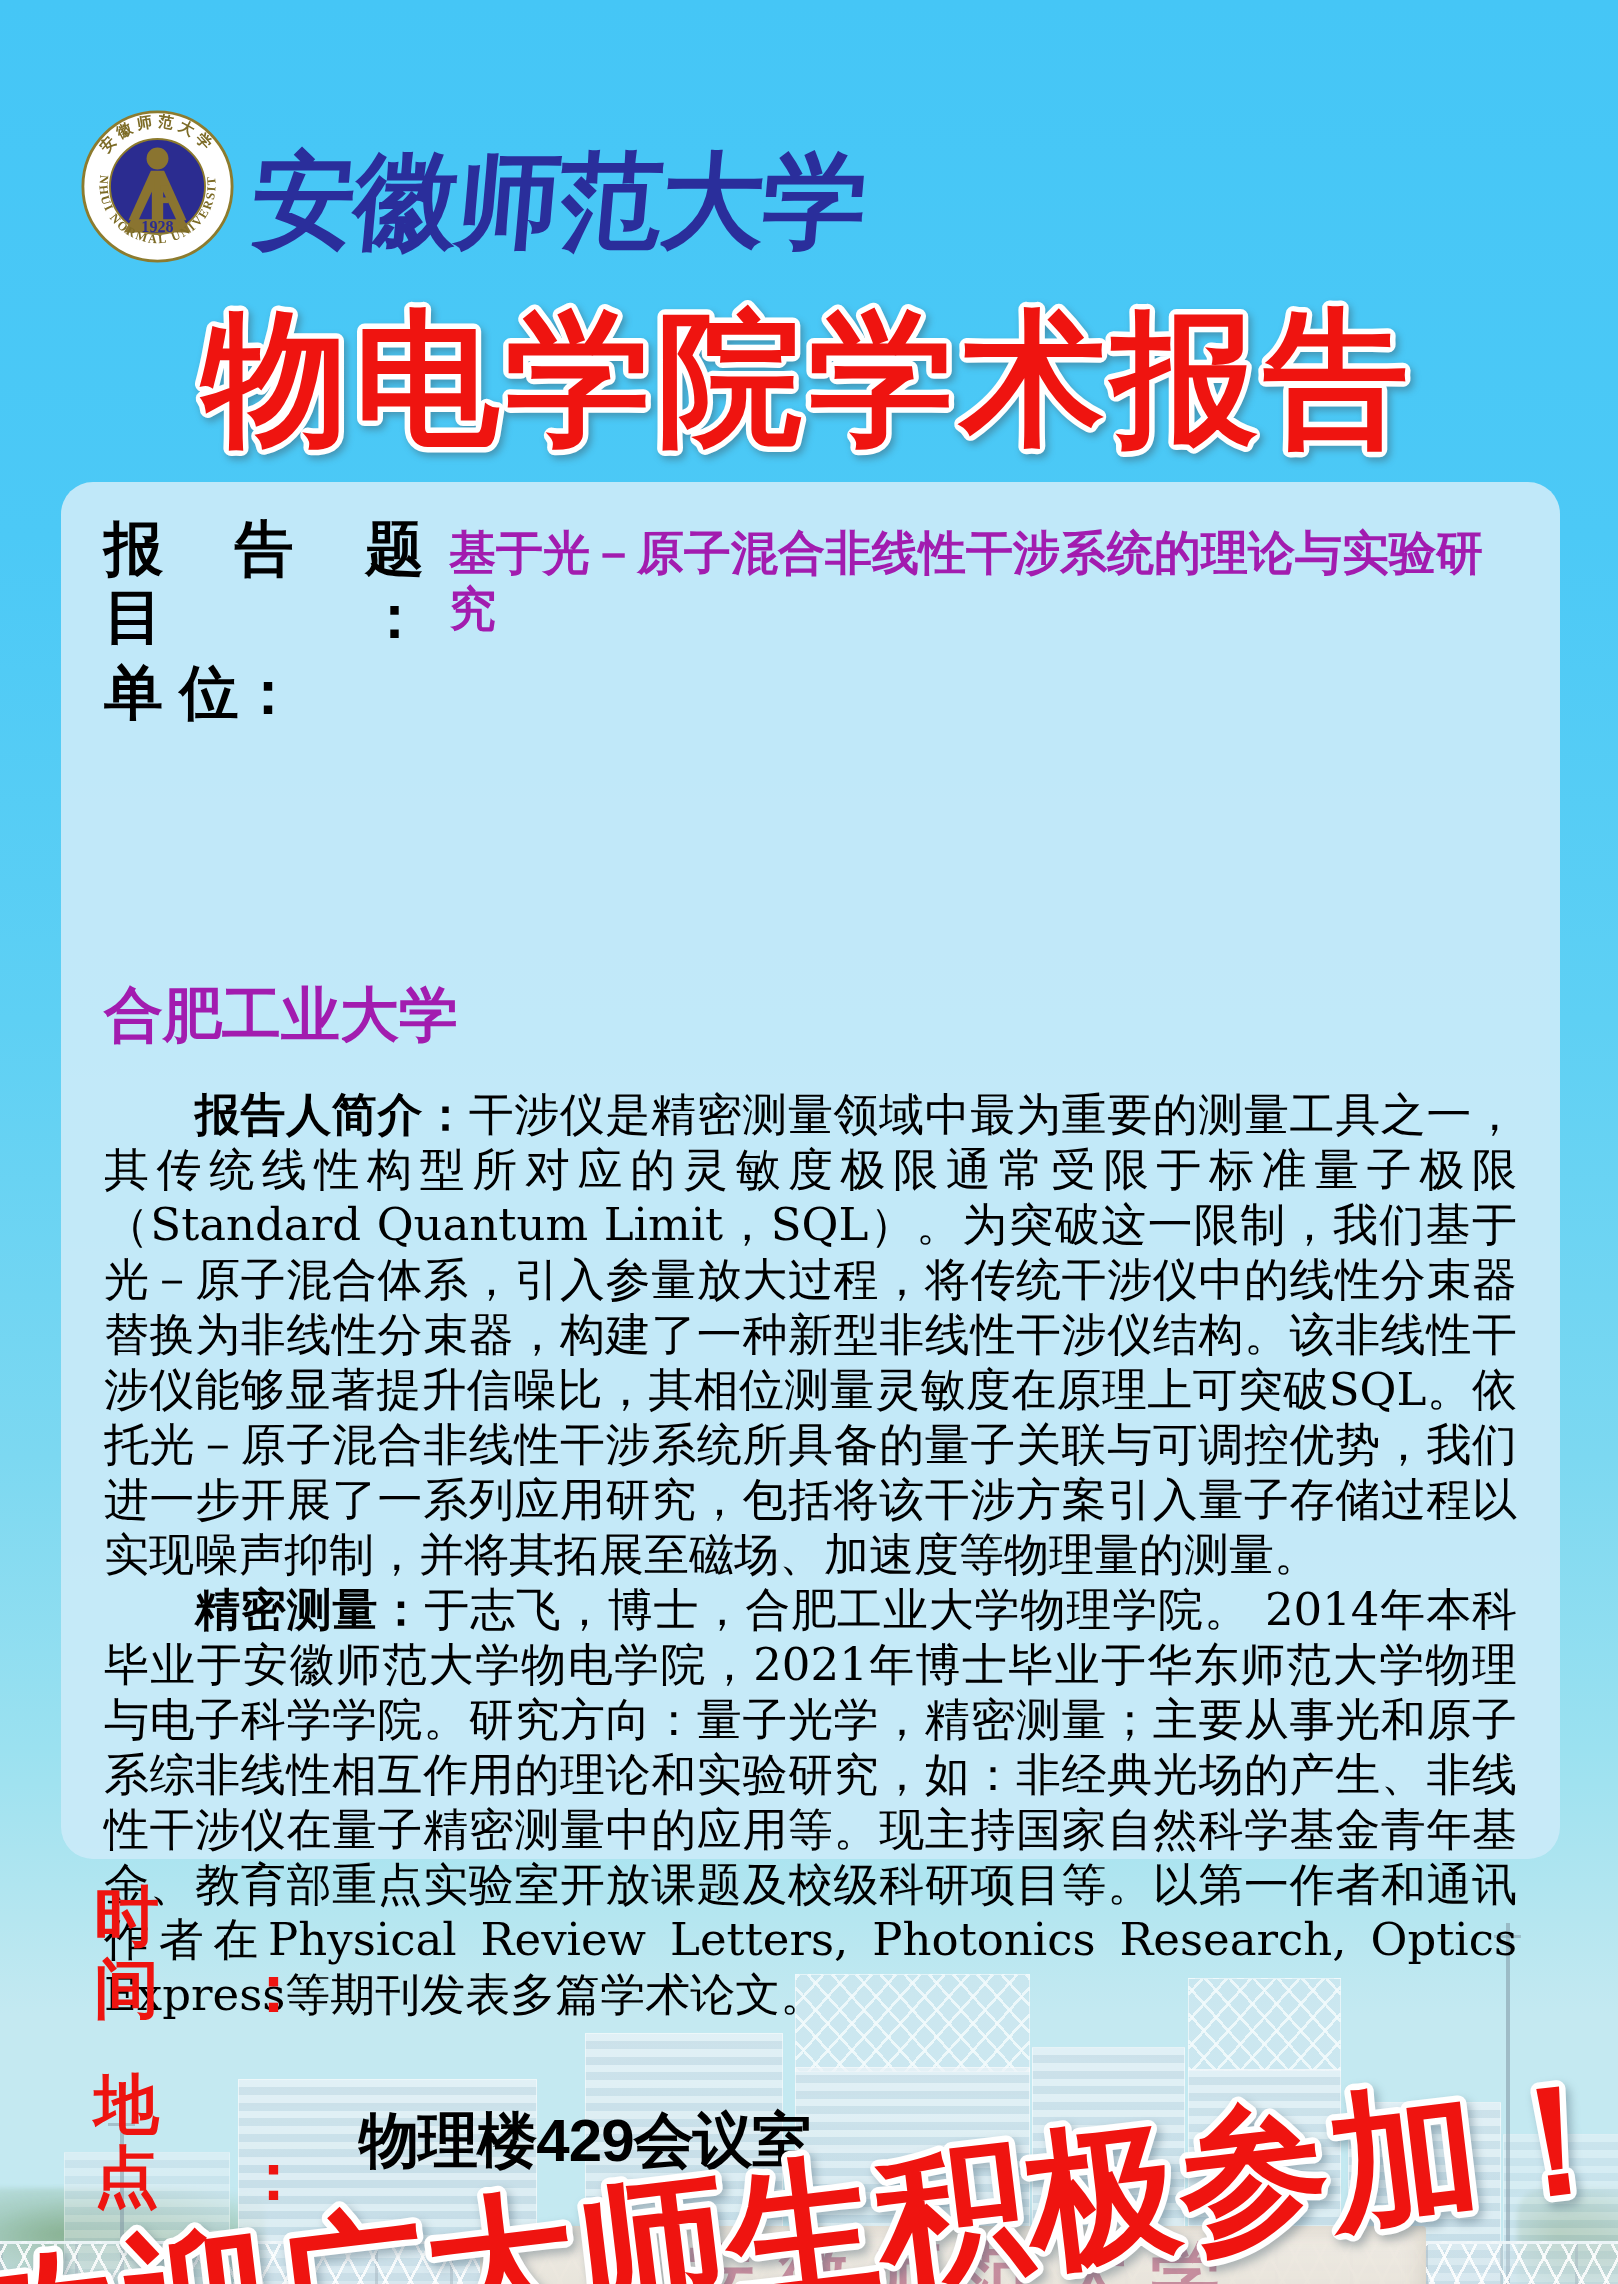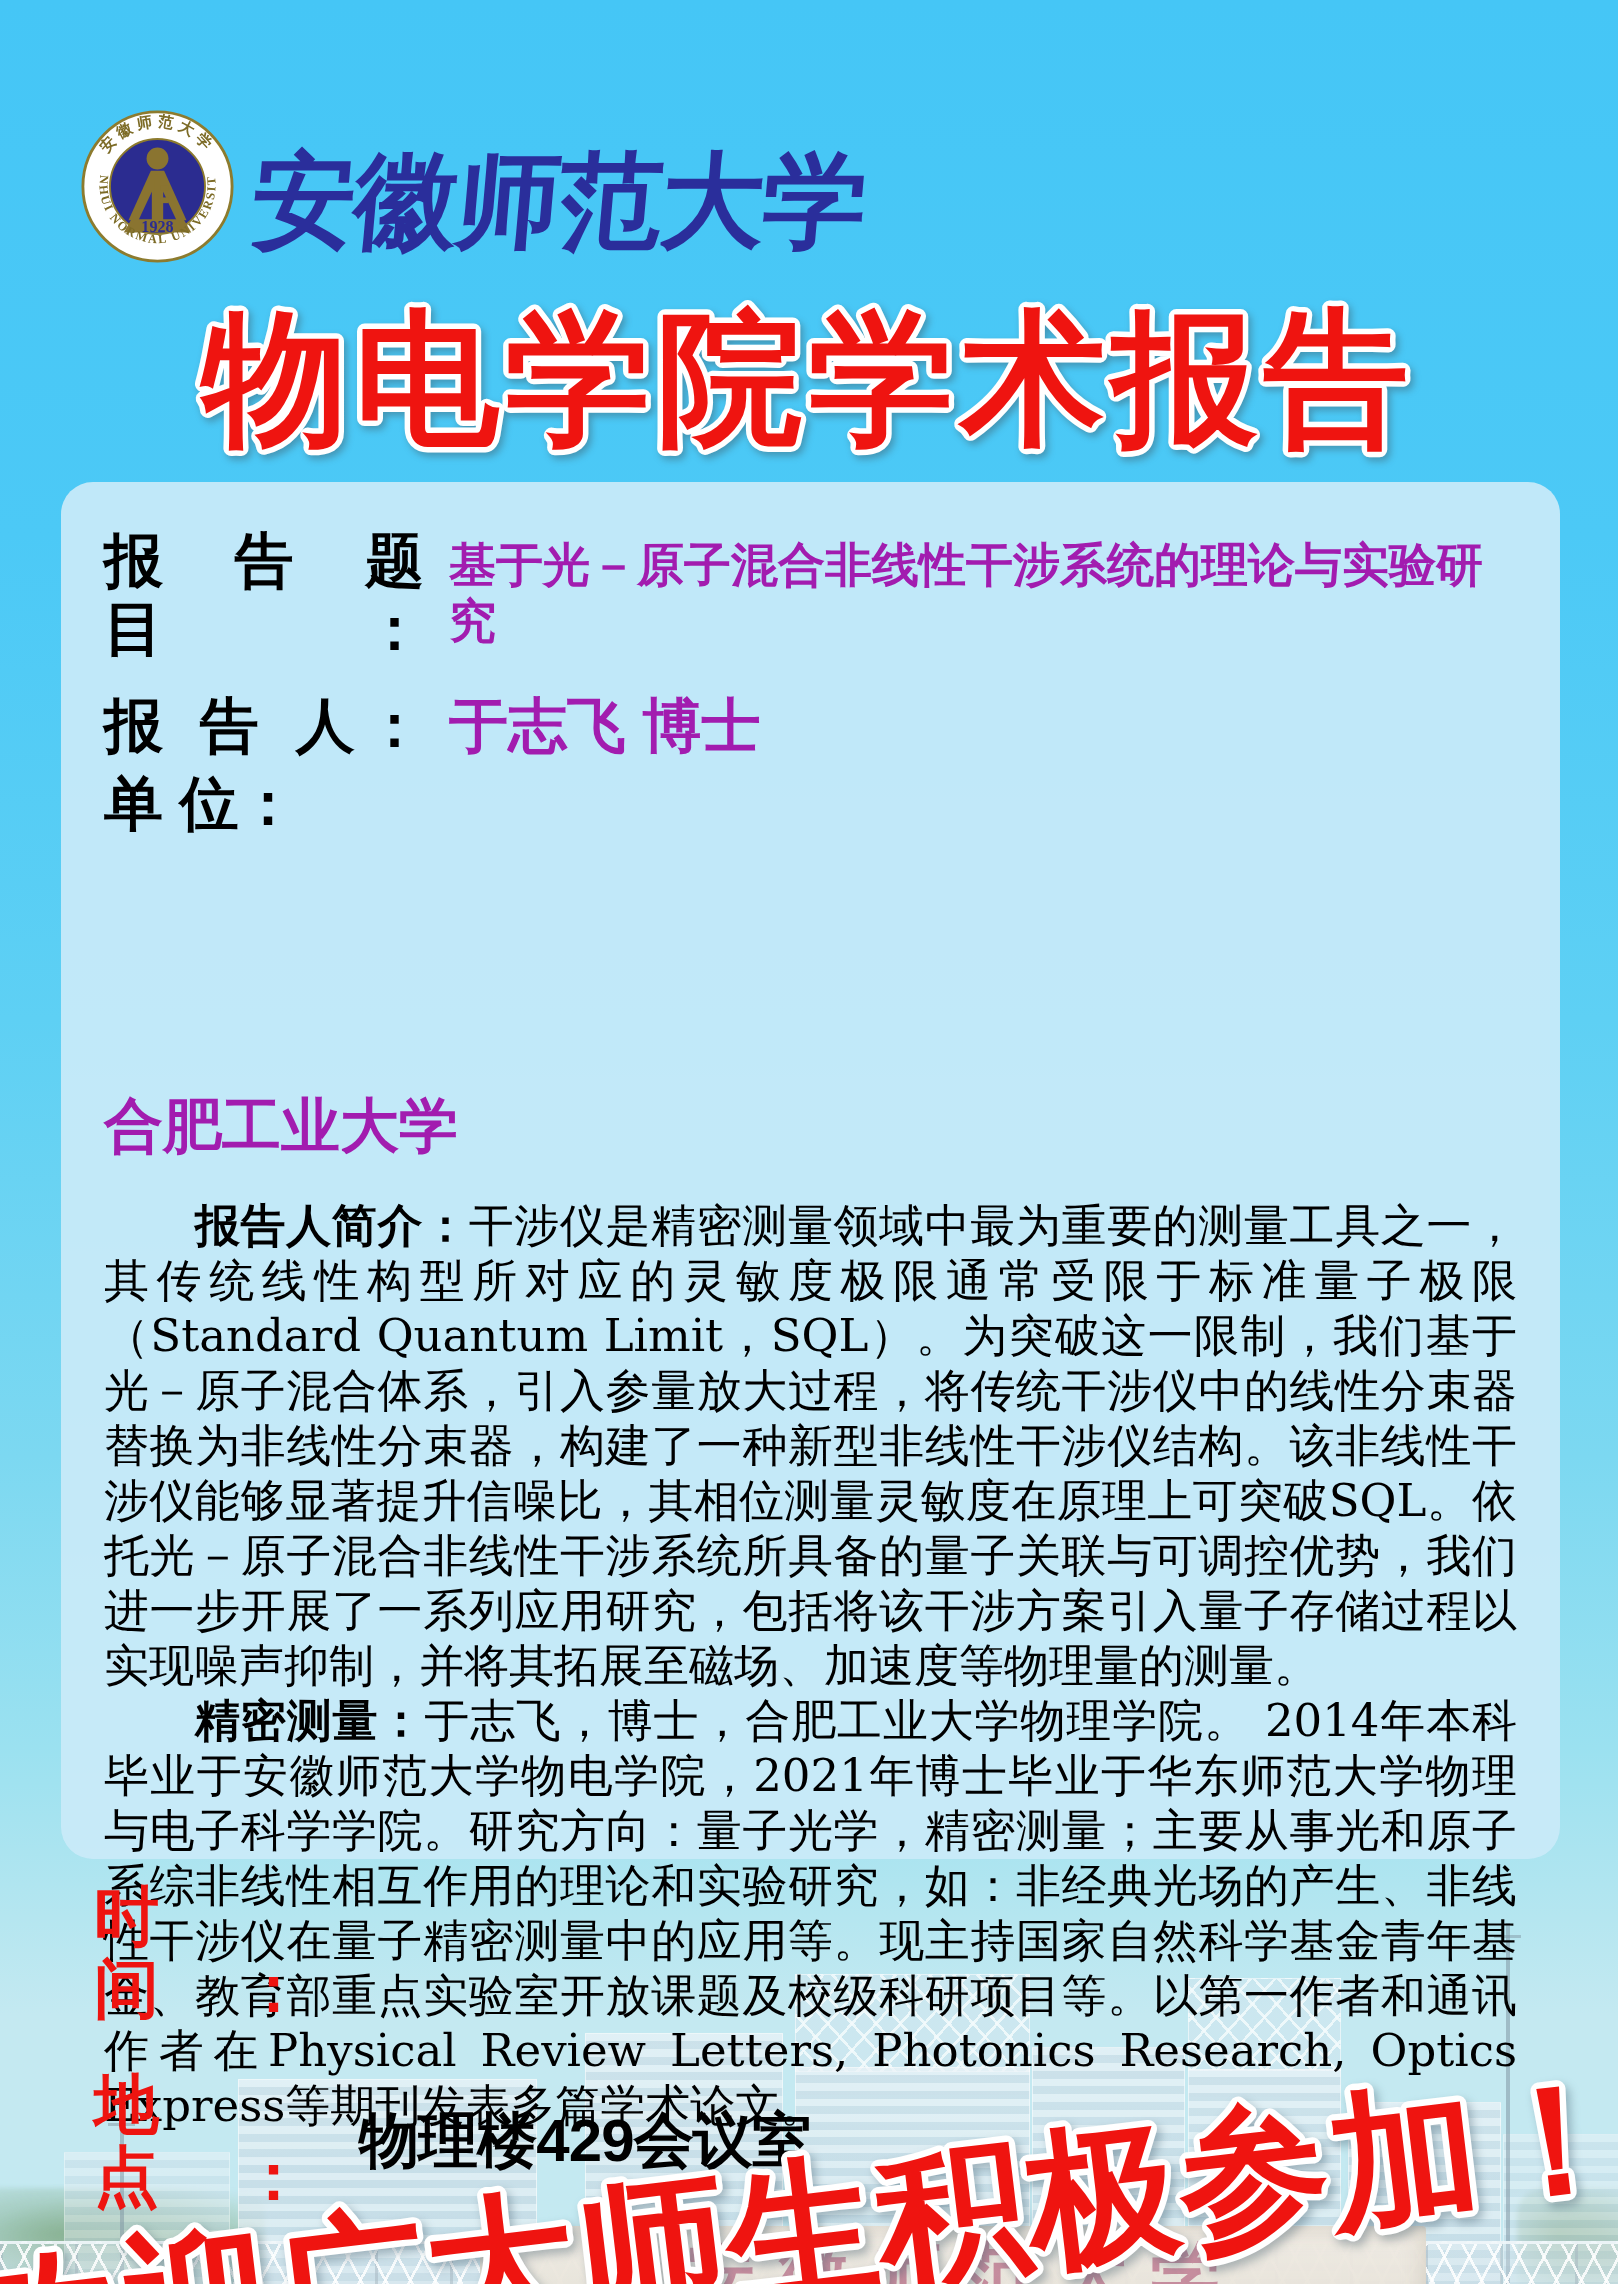--- a/index.html
+++ b/index.html
@@ -39,21 +39,21 @@
   
   .logo{position:absolute;left:81px;top:110px;width:153px;height:153px;z-index:2;}
   .school-name{position:absolute;left:252px;top:133px;z-index:2;
       font:700 104px "DejaVu Serif",serif;color:#2a2e9b;letter-spacing:-1.8px;
       transform:skewX(-5deg);}
   .title-svg{position:absolute;left:0;top:278px;z-index:2;
       filter:drop-shadow(3.7px 4.6px 3.7px rgba(60,90,105,.45));}
   
   .panel{position:absolute;left:61px;top:482px;width:1499px;height:1377px;z-index:2;
       background:rgba(202,234,248,.92);border-radius:32px;box-sizing:border-box;
-      padding:32px 43px 25px;}
+      padding:20px 43px 25px;}
   .irow{display:flex;align-items:baseline;}
   .r1{margin-top:13.7px;} .r2{margin-top:28px;} .r3{margin-top:9px;flex-direction:column;}
   .ilab{flex:0 0 320px;font:700 59px/1.15 "Liberation Sans",sans-serif;color:#000;
       text-align:justify;text-align-last:justify;margin-right:25px;}
   .ival{font:700 47px/1.2 "Liberation Sans",sans-serif;color:#a21caf;letter-spacing:0;}
   .ival.big{font-size:59px;}
   .para{margin:0;font:45px/55px "DejaVu Serif",serif;color:#000;text-align:justify;text-indent:91px;}
   .para.first{margin-top:36px;}
   .plabel{font-family:"Liberation Sans",sans-serif;font-weight:700;}
   
@@ -126,24 +126,20 @@
 
   <svg class="title-svg" width="1618" height="201" viewBox="0 0 3543 440">
     <text class="outlined" x="1771" y="330" text-anchor="middle" font-size="318" letter-spacing="14" stroke-width="24">物电学院学术报告</text>
   </svg>
 
   <section class="panel">
     <div class="irow r1">
       <span class="ilab">报 告 题 目：</span>
       <span class="ival">基于光－原子混合非线性干涉系统的理论与实验研究</span>
     </div>
-    <div class="irow r2">
-      <span class="ilab">报 告 人：</span>
-      <span class="ival big">于志飞 博士</span>
-    </div>
     <div class="irow r3">
       <span class="ilab">单 位：</span>
       <span class="ival big">合肥工业大学</span>
     </div>
     <p class="para first"><span class="plabel">报告人简介：</span><span>干涉仪是精密测量领域中最为重要的测量工具之一，其传统线性构型所对应的灵敏度极限通常受限于标准量子极限（Standard Quantum Limit，SQL）。为突破这一限制，我们基于光－原子混合体系，引入参量放大过程，将传统干涉仪中的线性分束器替换为非线性分束器，构建了一种新型非线性干涉仪结构。该非线性干涉仪能够显著提升信噪比，其相位测量灵敏度在原理上可突破SQL。依托光－原子混合非线性干涉系统所具备的量子关联与可调控优势，我们进一步开展了一系列应用研究，包括将该干涉方案引入量子存储过程以实现噪声抑制，并将其拓展至磁场、加速度等物理量的测量。</span></p>
     <p class="para"><span class="plabel">精密测量：</span><span>于志飞，博士，合肥工业大学物理学院。 2014年本科毕业于安徽师范大学物电学院，2021年博士毕业于华东师范大学物理与电子科学学院。研究方向：量子光学，精密测量；主要从事光和原子系综非线性相互作用的理论和实验研究，如：非经典光场的产生、非线性干涉仪在量子精密测量中的应用等。现主持国家自然科学基金青年基金、教育部重点实验室开放课题及校级科研项目等。以第一作者和通讯作者在Physical Review Letters, Photonics Research, Optics Express等期刊发表多篇学术论文。</span></p>
   </section>
 
   <section class="sched">
     <div class="srow">

